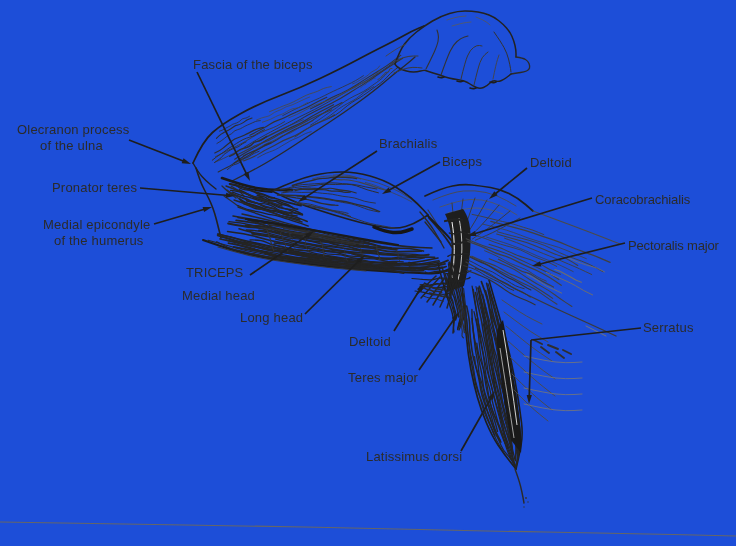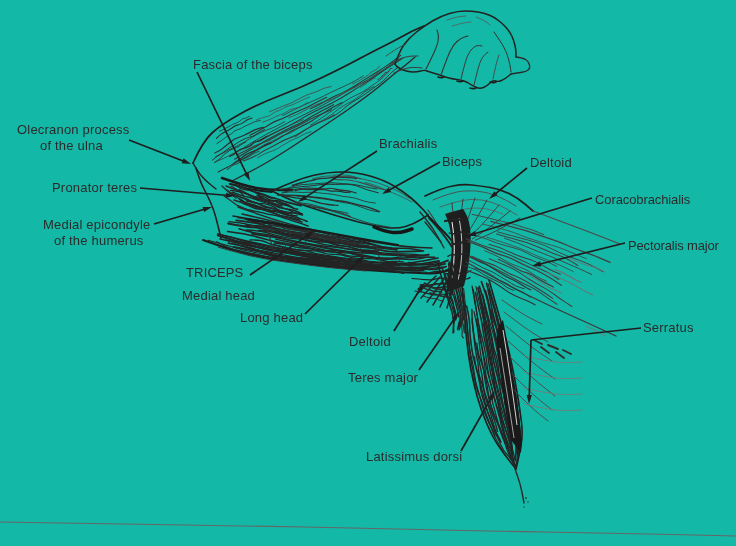--- a/index.html
+++ b/index.html
@@ -1,15 +1,15 @@
 <!DOCTYPE html>
 <html><head><meta charset="utf-8">
 <style>
 html,body{margin:0;padding:0;background:#fff;}
-#wrap{position:relative;width:736px;height:546px;background:#14b8a6;overflow:hidden;}
+#wrap{position:relative;width:736px;height:546px;background:#1d4ed8;overflow:hidden;}
 svg{position:absolute;left:0;top:0;}
 text{font-family:"Liberation Sans",sans-serif;font-size:13px;fill:#2b2b2b;}
 </style></head>
 <body>
 <div id="wrap">
 <svg width="736" height="546" viewBox="0 0 736 546">
 <g>
 <path d="M193.0,163.0 Q203.0,141.0 212.5,132.5 Q222.0,124.0 240.0,114.0 Q258.0,104.0 279.0,96.0 Q300.0,88.0 320.0,78.5 Q340.0,69.0 356.0,60.5 Q372.0,52.0 384.0,46.0 Q396.0,40.0 404.0,35.5 Q412.0,31.0 418.0,28.5 L424.0,26.0" stroke="#1f1f1f" stroke-width="1.7" fill="none" stroke-linecap="round"></path>
 <path d="M232.0,181.0 Q252.0,171.0 265.0,163.5 Q278.0,156.0 294.0,145.5 Q310.0,135.0 327.5,123.5 Q345.0,112.0 359.5,101.5 Q374.0,91.0 384.0,82.5 Q394.0,74.0 400.5,69.0 Q407.0,64.0 411.0,60.5 L415.0,57.0" stroke="#2a2a2a" stroke-width="1.3" fill="none" stroke-linecap="round"></path>
 <path d="M282.7,115.6 Q292.4,110.5 297.1,108.3 Q301.8,106.2 306.3,104.1 Q310.7,101.9 314.9,100.1 Q319.1,98.3 324.3,95.7 Q329.5,93.1 333.3,91.3 Q337.2,89.5 342.4,87.1 Q347.5,84.7 351.4,82.8 Q355.3,80.9 359.4,78.3 L363.4,75.7" stroke="#333" stroke-width="0.82" fill="none" stroke-linecap="round"></path>

